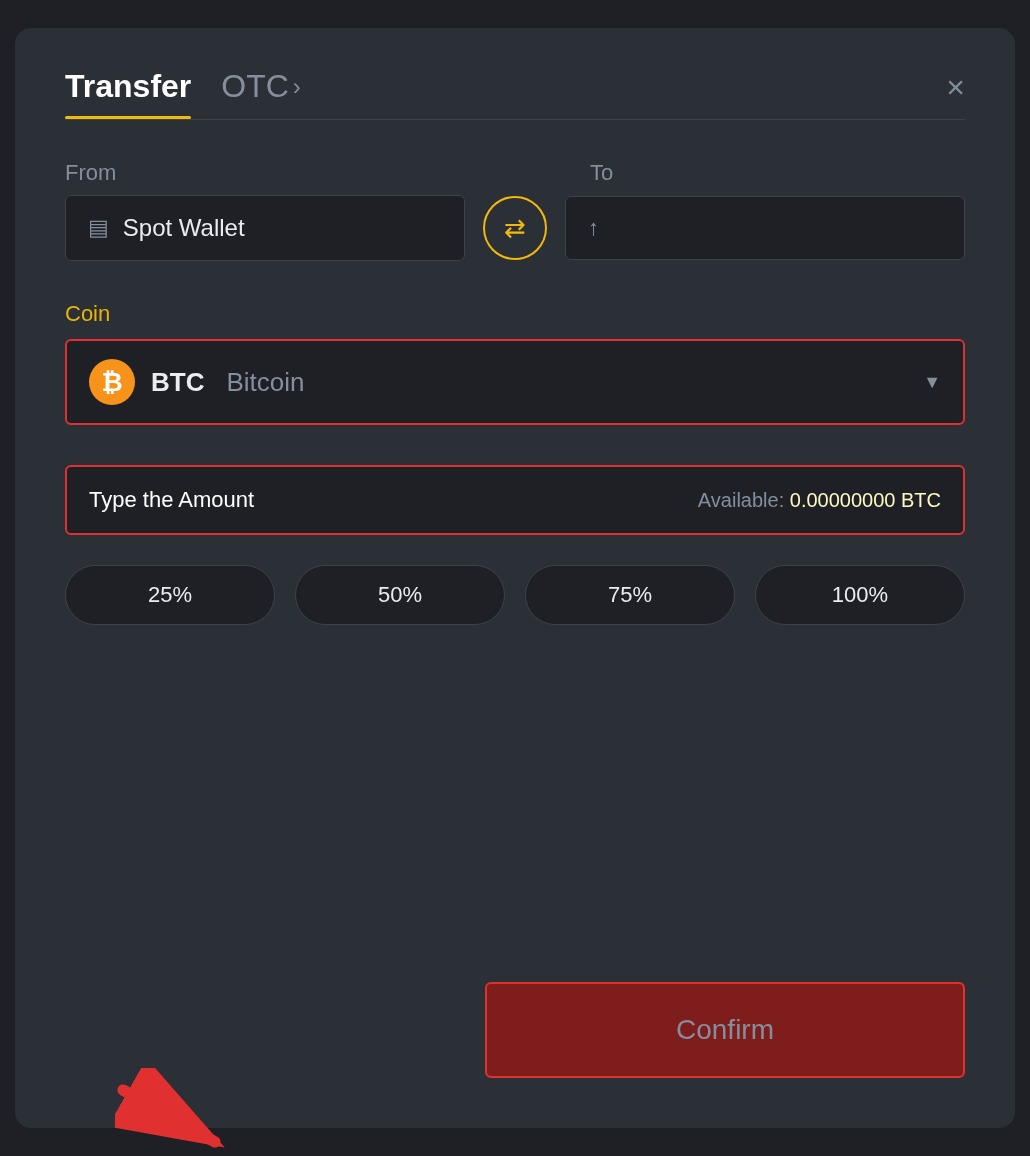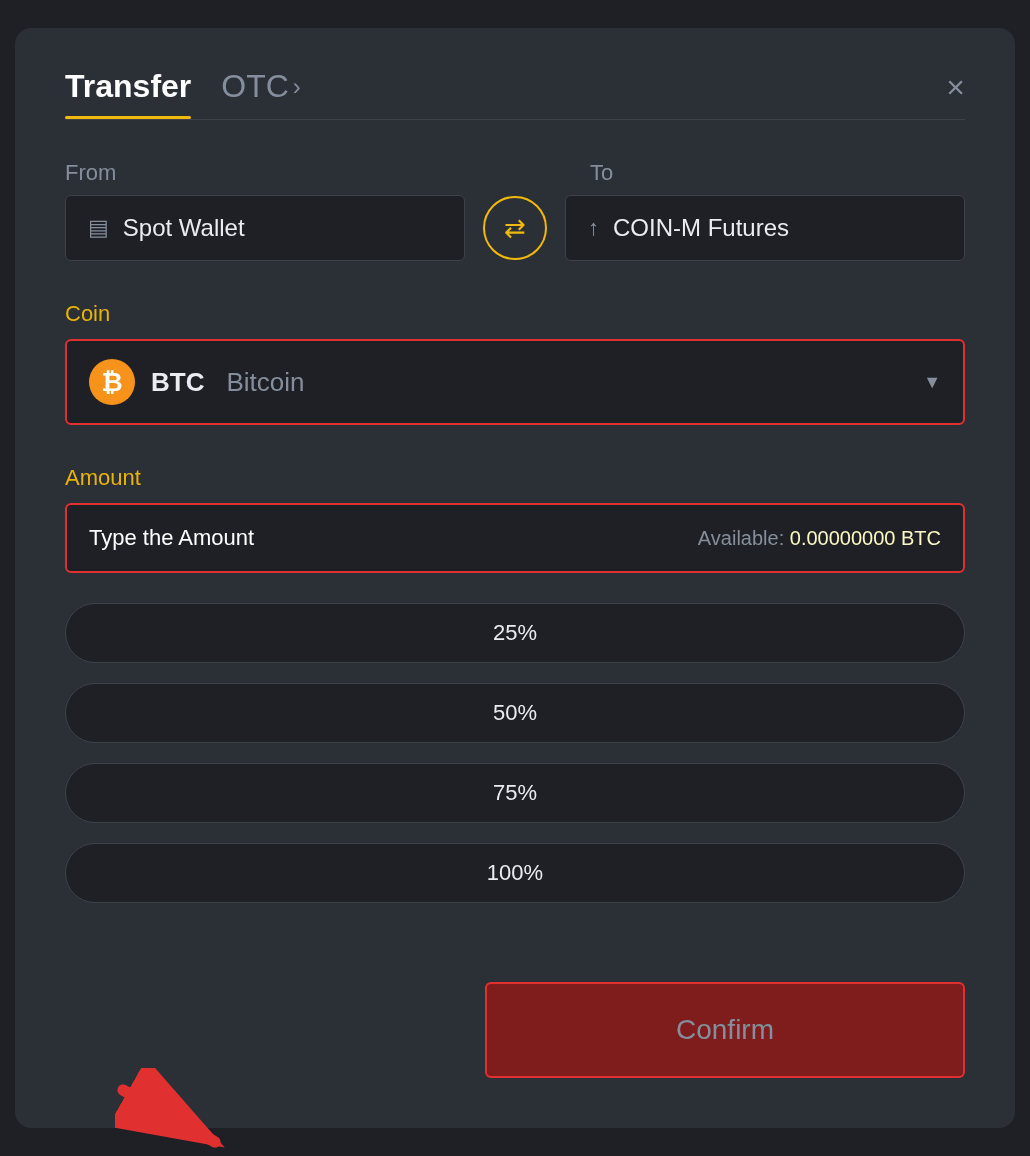--- a/index.html
+++ b/index.html
@@ -229,21 +229,20 @@
     }
 
     .available-amount {
       color: #fef9c3;
     }
 
     .percent-row {
       display: flex;
       gap: 20px;
       margin-bottom: 60px;
-      flex-direction: column;
     }
 
     .percent-btn {
       flex: 1;
       background: #1e2026;
       border: 1px solid #3d4148;
       border-radius: 30px;
       padding: 16px 0;
       text-align: center;
       font-size: 22px;
@@ -314,35 +313,33 @@
       <span class="wallet-icon">▤</span>
       <span class="wallet-name">Spot Wallet</span>
     </div>
 
     <div class="swap-btn">
       <span class="swap-icon">⇄</span>
     </div>
 
     <div class="wallet-selector">
       <span class="wallet-icon">↑</span>
-      <span class="wallet-name">COIN-M Futures</span>
     </div>
   </div>
 
   <div class="section-label">Coin</div>
 
   <div class="coin-selector">
     <div class="btc-icon">₿</div>
     <span class="coin-name">BTC</span>
     <span class="coin-full-name">Bitcoin</span>
     <span class="dropdown-arrow">▼</span>
   </div>
 
   <div class="amount-section">
-    <div class="section-label">Amount</div>
     <div class="amount-input-box">
       <span class="amount-placeholder">Type the Amount</span>
       <span class="available-text">
         <span>Available:</span>
         <span class="available-amount">0.00000000 BTC</span>
       </span>
     </div>
   </div>
 
   <div class="percent-row">

